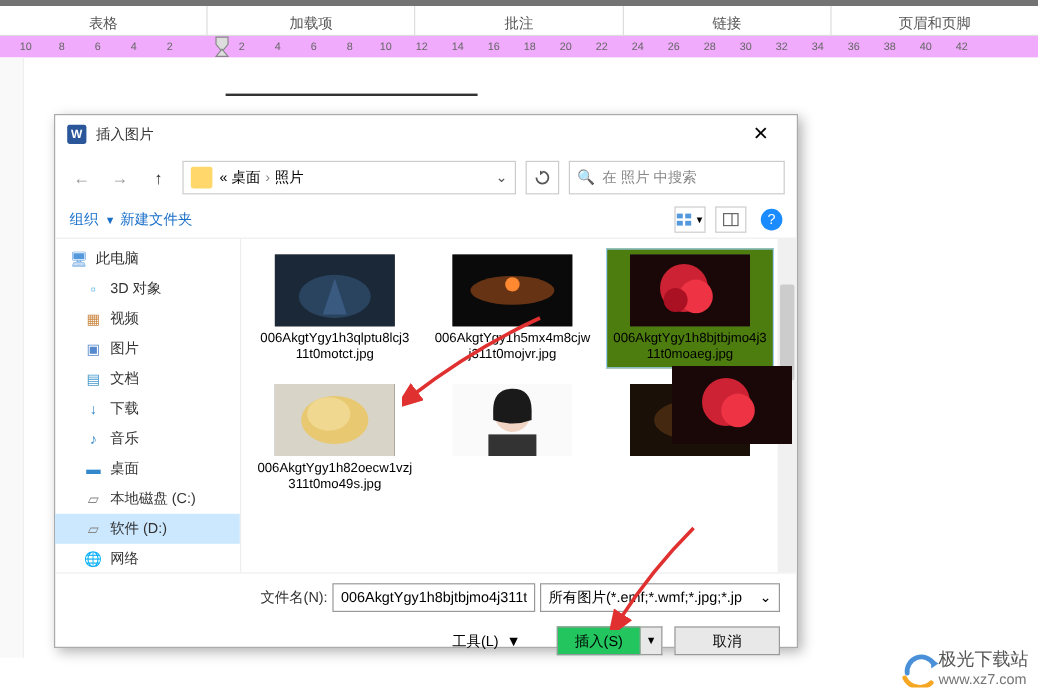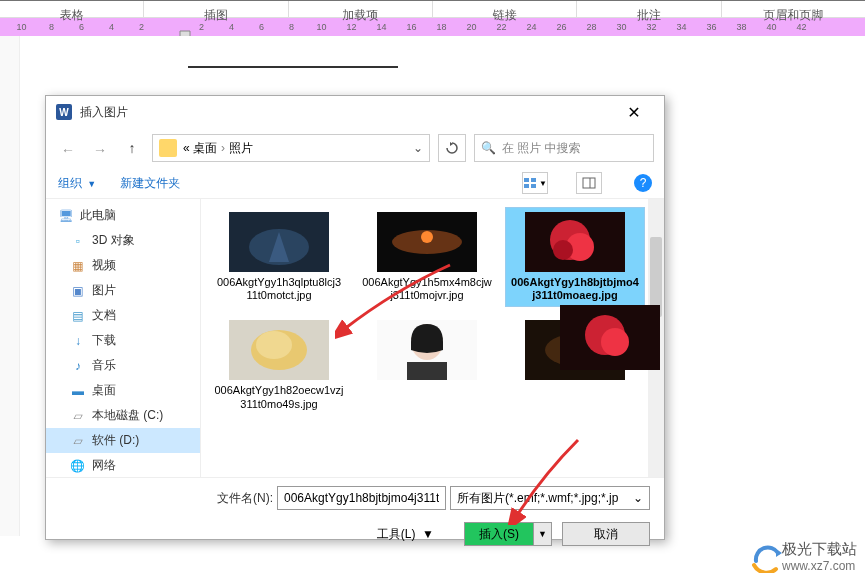--- a/index.html
+++ b/index.html
@@ -1,18 +1,18 @@
 <!DOCTYPE html>
 <html><head>
 <meta charset="utf-8">
 <style>
 * { box-sizing: border-box; margin: 0; padding: 0; font-family: "Microsoft YaHei", sans-serif; }
 body { background: #fff; width: 865px; height: 581px; overflow: hidden; position: relative; }
 
-.ribbon-tabs { display: flex; height: 18px; border-top: 1px solid #737373; }
+.ribbon-tabs { display: flex; height: 30px; border-top: 5px solid #737373; }
 .ribbon-tab { flex: 1; text-align: center; font-size: 12px; color: #555; border-left: 1px solid #ddd; border-bottom: 1px solid #ddd; padding-top: 6px; position: relative; }
 .ribbon-tab:first-child { border-left: none; }
 
 .ruler { height: 18px; background: #f0abfc; display: flex; align-items: center; font-size: 9px; color: #666; padding-left: 10px; gap: 7px; white-space: nowrap; }
 .ruler span { display: inline-block; width: 23px; text-align: center; }
 
 .doc-area { width: 100%; height: 500px; background: #fff; position: relative; }
 .doc-margin { position: absolute; left: 0; top: 0; width: 20px; height: 100%; background: #f9f9f9; border-right: 1px solid #eee; }
 .doc-underline { position: absolute; left: 188px; top: 30px; width: 210px; height: 2px; border-bottom: 2px solid #333; }
 
@@ -26,21 +26,21 @@
 .nav-arrow { width: 24px; height: 24px; display: flex; align-items: center; justify-content: center; color: #999; font-size: 14px; }
 .nav-up { color: #333; }
 .addr-bar { flex: 1; height: 28px; border: 1px solid #ccc; display: flex; align-items: center; padding: 0 6px; font-size: 12px; }
 .addr-bar .folder-icon { width: 18px; height: 18px; background: #ffd76a; border-radius: 2px; margin-right: 6px; }
 .addr-bar .sep { margin: 0 4px; color: #888; }
 .addr-bar .addr-dd { margin-left: auto; color: #555; }
 .refresh-btn { width: 28px; height: 28px; border: 1px solid #ccc; display: flex; align-items: center; justify-content: center; }
 .search-box { width: 180px; height: 28px; border: 1px solid #ccc; display: flex; align-items: center; padding: 0 6px; font-size: 12px; color: #888; }
 .search-box .s-icon { margin-right: 6px; }
 
-.toolbar-row { display: flex; align-items: center; padding: 4px 12px; gap: 24px; }
+.toolbar-row { display: flex; align-items: center; padding: 4px 12px; gap: 4px; }
 .org-btn, .new-folder { font-size: 12px; color: #1a6fc9; cursor: pointer; }
 .org-btn .dd { font-size: 9px; margin-left: 2px; }
 .toolbar-row .spacer { flex: 1; }
 .view-btn { width: 26px; height: 22px; border: 1px solid #ccc; display: flex; align-items: center; justify-content: center; margin-left: 4px; }
 .help-btn { width: 18px; height: 18px; background: #1a8cff; color: #fff; border-radius: 50%; font-size: 12px; display: flex; align-items: center; justify-content: center; margin-left: 8px; }
 
 .dialog-body { display: flex; height: 280px; border-top: 1px solid #eee; border-bottom: 1px solid #eee; }
 .sidebar { width: 155px; border-right: 1px solid #eee; overflow-y: auto; padding: 4px 0; }
 .sidebar-item { display: flex; align-items: center; padding: 4px 10px 4px 24px; font-size: 12px; color: #333; cursor: pointer; gap: 6px; }
 .sidebar-item.selected { background: #cce8ff; }
@@ -50,21 +50,21 @@
 .si-vid { color: #cc8844; }
 .si-pic { color: #5588cc; }
 .si-doc { color: #4499cc; }
 .si-dl { color: #3388cc; }
 .si-mus { color: #3388cc; }
 .si-desk { color: #3388cc; }
 .si-disk { color: #888; }
 
 .file-area { flex: 1; position: relative; overflow-y: auto; padding: 8px; display: flex; flex-wrap: wrap; gap: 8px; align-content: flex-start; }
 .file-item { width: 140px; display: flex; flex-direction: column; align-items: center; padding: 4px; border: 1px solid transparent; }
-.file-item.selected { background: #7dd3fc; border: 1px solid #99ccee; font-weight: bold; }
+.file-item.selected { background: #4d7c0f; border: 1px solid #99ccee; }
 .thumb { width: 100px; height: 60px; background: #333; display: flex; align-items: center; justify-content: center; position: relative; }
 .thumb svg { width: 100%; height: 100%; }
 .file-label { font-size: 11px; text-align: center; margin-top: 4px; word-break: break-all; line-height: 1.2; }
 .scrollbar-v { position: absolute; right: 0; top: 0; width: 16px; height: 100%; background: #f0f0f0; }
 .scrollbar-thumb { position: absolute; right: 2px; top: 38px; width: 12px; height: 80px; background: #ccc; border-radius: 2px; }
 
 .preview-pane { position: absolute; right: -115px; top: 205px; width: 100px; height: 65px; background: #222; }
 
 .bottom-row1 { display: flex; align-items: center; padding: 8px 14px; gap: 4px; font-size: 12px; }
 .bottom-row1 .fn-label { color: #333; }
@@ -88,24 +88,23 @@
 .wm-text1 { color: #555; font-size: 15px; }
 .wm-text2 { color: #737373; font-size: 12px; }
 
 .ruler-marker { position: absolute; left: 178px; top: 29px; }
 </style>
 </head>
 <body>
 
 <div class="ribbon-tabs">
   <div class="ribbon-tab">表格</div>
-  <div class="ribbon-tab">插图</div>
   <div class="ribbon-tab">加载项</div>
+  <div class="ribbon-tab">批注</div>
   <div class="ribbon-tab">链接</div>
-  <div class="ribbon-tab">批注</div>
   <div class="ribbon-tab">页眉和页脚</div>
 </div>
 
 <div class="ruler">
   <span>10</span>
     <span>8</span>
     <span>6</span>
     <span>4</span>
     <span>2</span>
     <span></span>

